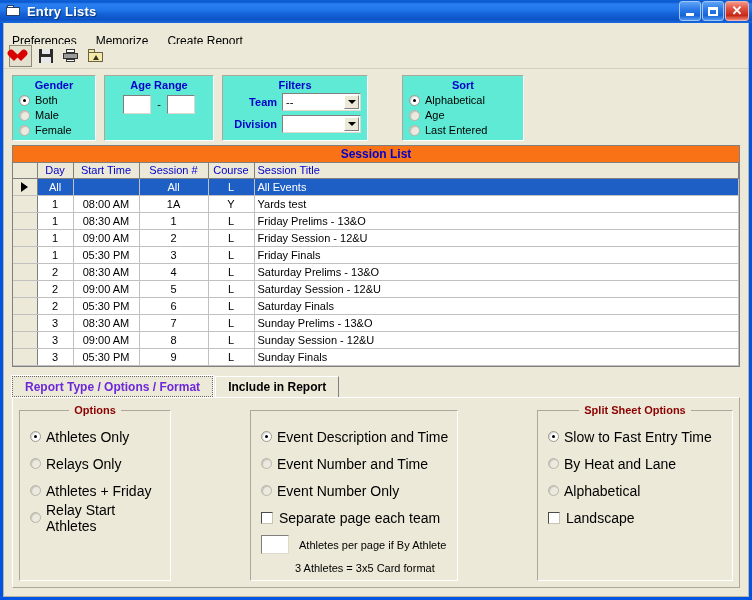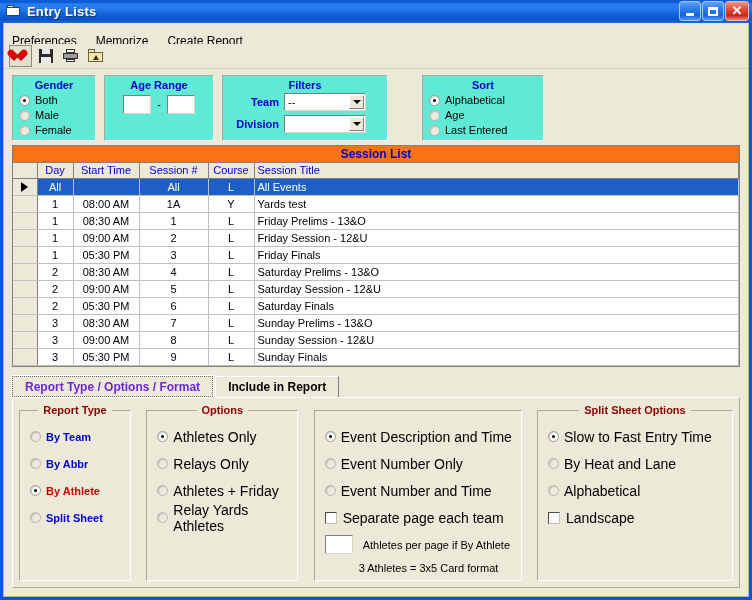--- a/index.html
+++ b/index.html
@@ -149,21 +149,21 @@
     background: #5eead4;
     position: relative;
     padding: 3px 6px 5px 6px;
   }
   .gbox-title {
     color: #0000cc; font-weight: bold; font-size: 11px;
     text-align: center; margin-bottom: 2px;
   }
   .grp-gender { width: 84px; height: 66px; }
   .grp-age    { width: 110px; height: 66px; margin-left: 8px; }
-  .grp-filters{ width: 166px; height: 66px; margin-left: 8px; }
+  .grp-filters{ width: 146px; height: 66px; margin-left: 8px; }
   .grp-sort   { width: 122px; height: 66px; margin-left: 34px; }
 
   .radio-row { display: flex; align-items: center; height: 15px; font-size: 11px; color: #000; }
   .radio {
     width: 11px; height: 11px; border-radius: 50%;
     border: 1px solid #9a9a8e;
     background: #ffffff;
     margin-right: 5px; position: relative; flex: 0 0 auto;
     box-shadow: inset 1px 1px 1px rgba(0,0,0,0.18);
   }
@@ -526,72 +526,53 @@
       </table>
     </div>
 
     <div id="tabstrip">
       <div class="tab active">Report Type / Options / Format</div>
       <div class="tab inactive">Include in Report</div>
     </div>
 
     <div id="lowerpanel">
 
-      <div class="fgroup g-reporttype">
-        <div class="legend"><span>Report Type</span></div>
-        <div class="opt-row blue">
-          <span class="radio disabled"></span>
-          <span>By Team</span>
-        </div>
-        <div class="opt-row blue">
-          <span class="radio disabled"></span>
-          <span>By Abbr</span>
-        </div>
-        <div class="opt-row redsel">
-          <span class="radio on"></span>
-          <span>By Athlete</span>
-        </div>
-        <div class="opt-row blue">
-          <span class="radio disabled"></span>
-          <span>Split Sheet</span>
-        </div>
-      </div>
 
       <div class="fgroup g-options">
         <div class="legend"><span>Options</span></div>
         <div class="opt-row">
           <span class="radio on"></span>
           <span>Athletes Only</span>
         </div>
         <div class="opt-row">
           <span class="radio disabled"></span>
           <span>Relays Only</span>
         </div>
         <div class="opt-row">
           <span class="radio disabled"></span>
           <span>Athletes + Friday</span>
         </div>
         <div class="opt-row">
           <span class="radio disabled"></span>
-          <span>Relay Yards Athletes</span>
+          <span>Relay Start Athletes</span>
         </div>
       </div>
 
       <div class="fgroup g-format">
         <div class="opt-row">
           <span class="radio on"></span>
           <span>Event Description and Time</span>
         </div>
         <div class="opt-row">
           <span class="radio disabled"></span>
+          <span>Event Number and Time</span>
+        </div>
+        <div class="opt-row">
+          <span class="radio disabled"></span>
           <span>Event Number Only</span>
-        </div>
-        <div class="opt-row">
-          <span class="radio disabled"></span>
-          <span>Event Number and Time</span>
         </div>
         <div class="opt-row">
           <span class="chk"></span>
           <span>Separate page each team</span>
         </div>
         <div class="apf-row">
           <input class="apf-box" type="text" value="" style="">
           <span class="apf-label">Athletes per page if By Athlete</span>
         </div>
         <div class="note">3 Athletes = 3x5 Card format</div>

